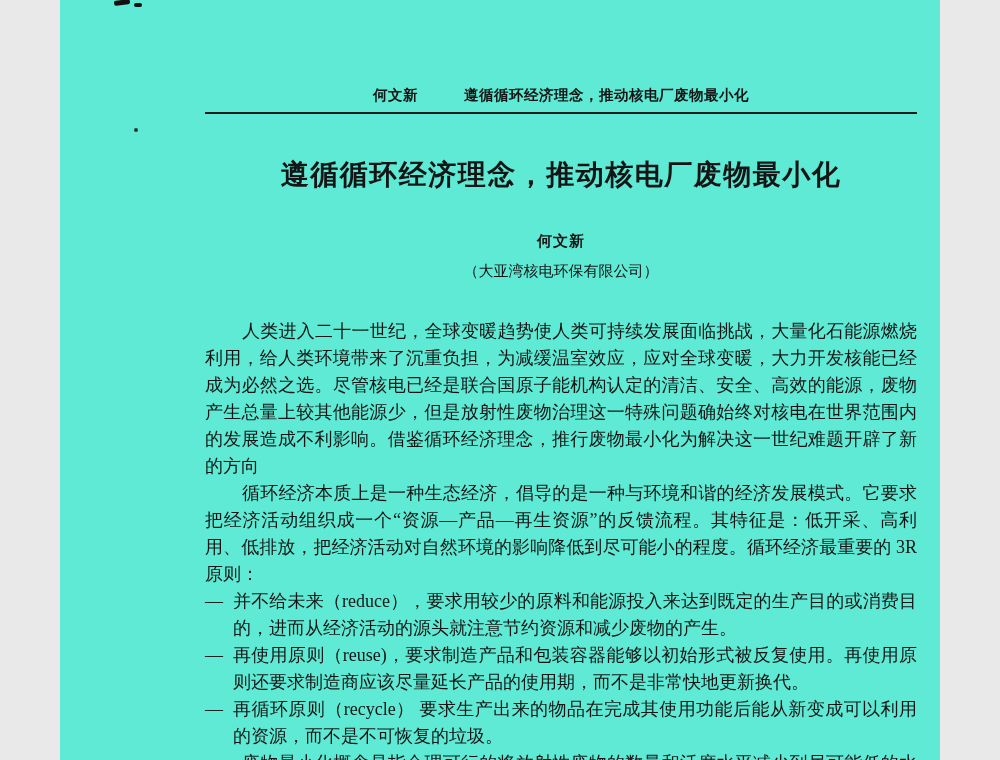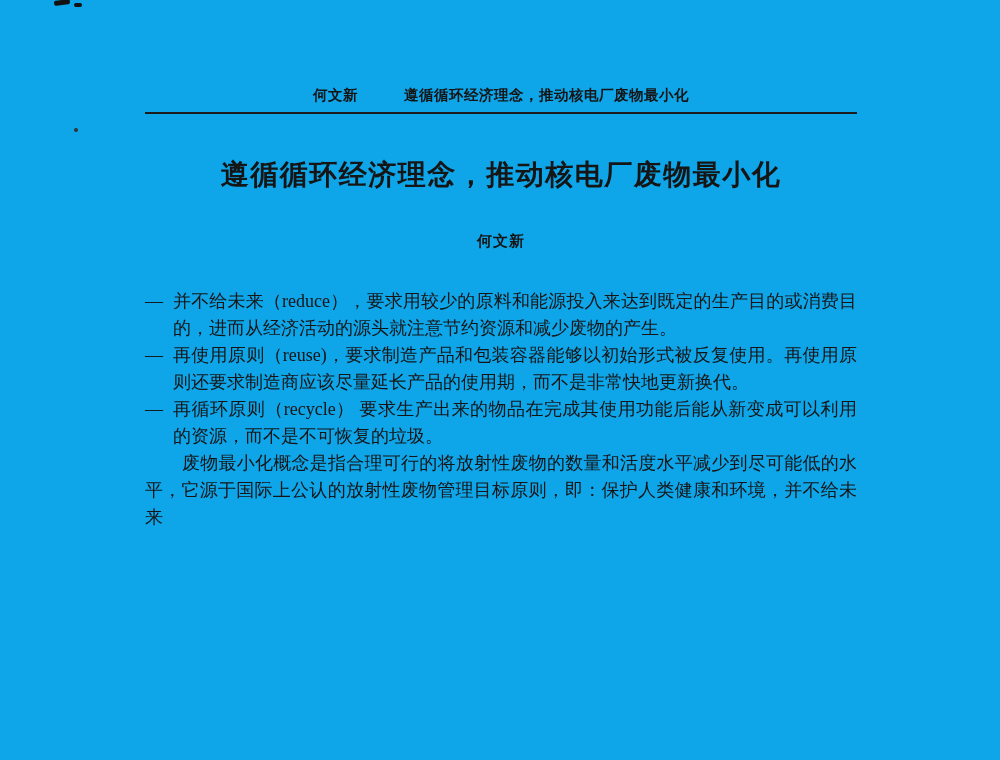--- a/index.html
+++ b/index.html
@@ -2,24 +2,24 @@
 <html><head>
 <meta charset="utf-8">
 <style>
   html, body {
     margin: 0;
     padding: 0;
     background: #e9e9e9;
   }
   .page {
     position: relative;
-    width: 1000px;
+    width: 880px;
     height: 760px;
     margin: 0 auto;
-    background: #0ea5e9;
+    background: #5eead4;
     overflow: hidden;
     font-family: "Liberation Serif", "DejaVu Serif", serif;
     color: #151515;
   }
   .content {
     position: absolute;
     left: 145px;
     top: 0;
     width: 712px;
   }
@@ -97,24 +97,27 @@
 
     <div class="running-header">
       <span>何文新</span>
       <span>遵循循环经济理念，推动核电厂废物最小化</span>
     </div>
 
     <h1 class="doc-title">遵循循环经济理念，推动核电厂废物最小化</h1>
 
     <div class="author-line">何文新</div>
 
+    <div class="affiliation-line">（大亚湾核电环保有限公司）</div>
 
     <div class="body-text">
 
+      <p class="para">人类进入二十一世纪，全球变暖趋势使人类可持续发展面临挑战，大量化石能源燃烧利用，给人类环境带来了沉重负担，为减缓温室效应，应对全球变暖，大力开发核能已经成为必然之选。尽管核电已经是联合国原子能机构认定的清洁、安全、高效的能源，废物产生总量上较其他能源少，但是放射性废物治理这一特殊问题确始终对核电在世界范围内的发展造成不利影响。借鉴循环经济理念，推行废物最小化为解决这一世纪难题开辟了新的方向</p>
 
+      <p class="para">循环经济本质上是一种生态经济，倡导的是一种与环境和谐的经济发展模式。它要求把经济活动组织成一个“资源—产品—再生资源”的反馈流程。其特征是：低开采、高利用、低排放，把经济活动对自然环境的影响降低到尽可能小的程度。循环经济最重要的 3R 原则：</p>
 
       <div class="bullet-item">
         <span class="bullet-marker">—</span>
         <span class="bullet-text">并不给未来（reduce），要求用较少的原料和能源投入来达到既定的生产目的或消费目的，进而从经济活动的源头就注意节约资源和减少废物的产生。</span>
       </div>
 
       <div class="bullet-item">
         <span class="bullet-marker">—</span>
         <span class="bullet-text">再使用原则（reuse)，要求制造产品和包装容器能够以初始形式被反复使用。再使用原则还要求制造商应该尽量延长产品的使用期，而不是非常快地更新换代。</span>
       </div>

